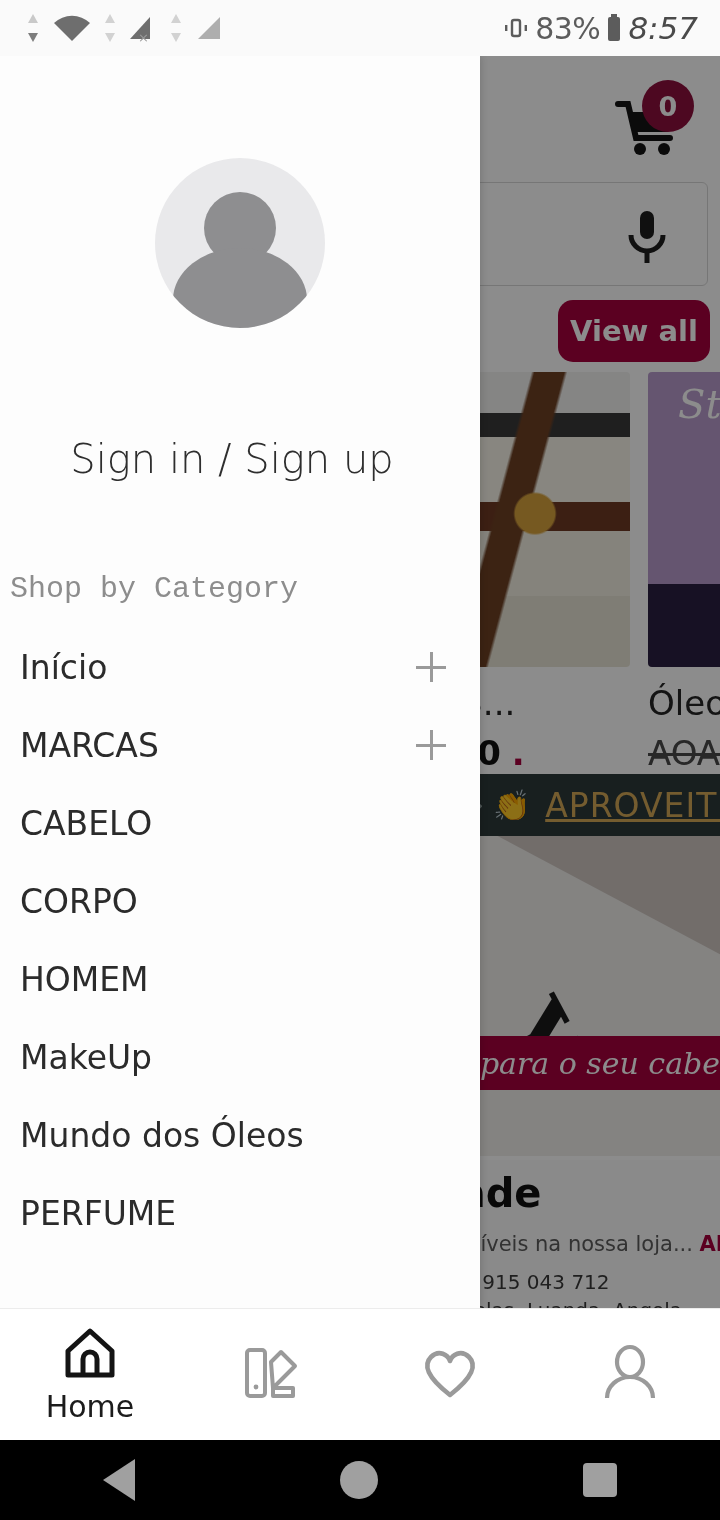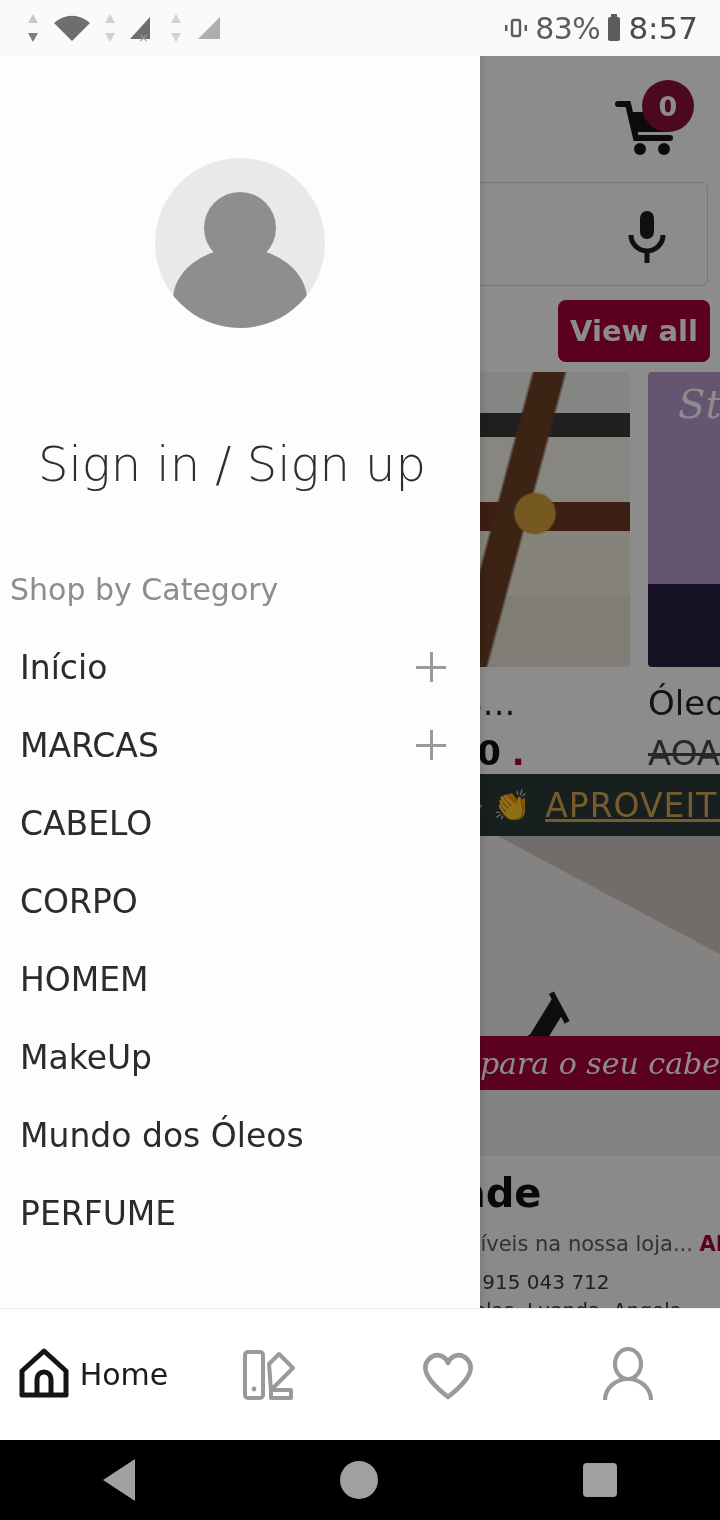--- a/index.html
+++ b/index.html
@@ -14,21 +14,21 @@
   #status-bar{
     position:absolute; top:0; left:0; width:720px; height:56px;
     background:#fafafa;
     display:flex; align-items:center; justify-content:space-between;
     padding:0 22px;
     z-index:60;
   }
   .sb-left{ display:flex; align-items:center; gap:6px; }
   .sb-right{ display:flex; align-items:center; gap:4px; }
   .sb-text{ font-size:30px; color:#5c5c5c; font-family:"DejaVu Sans",sans-serif; letter-spacing:-0.5px;}
-  .sb-time{ font-size:31px; color:#4a4a4a; }
+  .sb-time{ font-size:31px; color:#4a4a4a;font-style:italic; }
 
   
   #app-background{
     position:absolute; top:56px; left:0; width:720px; height:1252px;
     background:#ffffff; overflow:hidden;
   }
   .bg-header{
     position:absolute; top:0; left:0; width:720px; height:120px;
     background:#ffffff; display:flex; align-items:center;
   }
@@ -49,21 +49,21 @@
     position:absolute; top:126px; left:18px; width:690px; height:104px;
     border:1px solid #d8d8d8; border-radius:6px; background:#ffffff;
   }
   .bg-search-ph{
     position:absolute; left:18px; top:32px; font-size:32px; color:#8a8a8a;
     white-space:nowrap;
   }
   .mic-wrap{ position:absolute; right:34px; top:22px; }
   .viewall-btn{
     position:absolute; top:244px; left:558px; width:152px; height:62px;
-    background:#a6003c; border-radius:8px;
+    background:#a6003c; border-radius:15px;
     color:#ffffff; font-size:29px; font-weight:bold;
     display:flex; align-items:center; justify-content:center;
   }
 
   
   .prod-strip{ position:absolute; top:316px; left:0; width:720px; height:390px; }
   .prod-card{ position:absolute; top:0; }
   .prod-card.c1{ left:380px; width:250px; }
   .prod-card.c2{ left:648px; width:250px; }
   .prod-img{
@@ -164,25 +164,25 @@
   .avatar .head{
     position:absolute; left:50%; top:20%; transform:translateX(-50%);
     width:72px; height:72px; border-radius:50%; background:#8e8e90;
   }
   .avatar .body{
     position:absolute; left:50%; bottom:-24px; transform:translateX(-50%);
     width:134px; height:104px; border-radius:50%; background:#8e8e90;
   }
   .signin{
     position:absolute; top:380px; left:0; width:464px; text-align:center;
-    font-size:48px; color:#2e2e2e; font-weight:300;
+    font-size:40px; color:#2e2e2e; font-weight:300;
   }
   .shopby{
     position:absolute; top:516px; left:10px;
-    font-size:30px; color:#8d8d8d;
+    font-size:30px; color:#8d8d8d;font-family:Liberation Mono, monospace;
   }
   .menu{ position:absolute; top:572px; left:0; width:480px; }
   .menu-item{
     height:78px; display:flex; align-items:center; justify-content:space-between;
     padding:0 34px 0 20px;
     gap:28px;
   }
   .menu-label{ font-size:33px; color:#2b2b2b; }
   .plus{
     width:30px; height:30px; position:relative;
@@ -193,21 +193,21 @@
   .plus::before{ left:0; top:14px; width:30px; height:3px; }
   .plus::after{ left:14px; top:0; width:3px; height:30px; }
 
   
   #bottom-nav{
     position:absolute; top:1308px; left:0; width:720px; height:132px;
     background:#ffffff; border-top:1px solid #ececec;
     display:flex; align-items:center; z-index:50;
   }
   .nav-item{
-    flex:1; display:flex; flex-direction:row; align-items:center; justify-content:center;
+    flex:1; display:flex; flex-direction:column; align-items:center; justify-content:center;
     gap:4px;
   }
   .nav-label{ font-size:30px; color:#1c1c1c; }
 
   
   #android-nav{
     position:absolute; top:1440px; left:0; width:720px; height:80px;
     background:#000000; display:flex; align-items:center; justify-content:space-around;
     z-index:60;
   }

